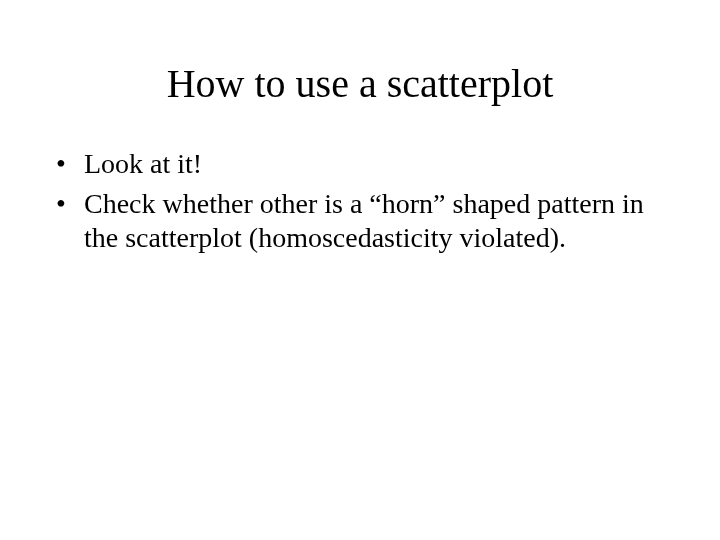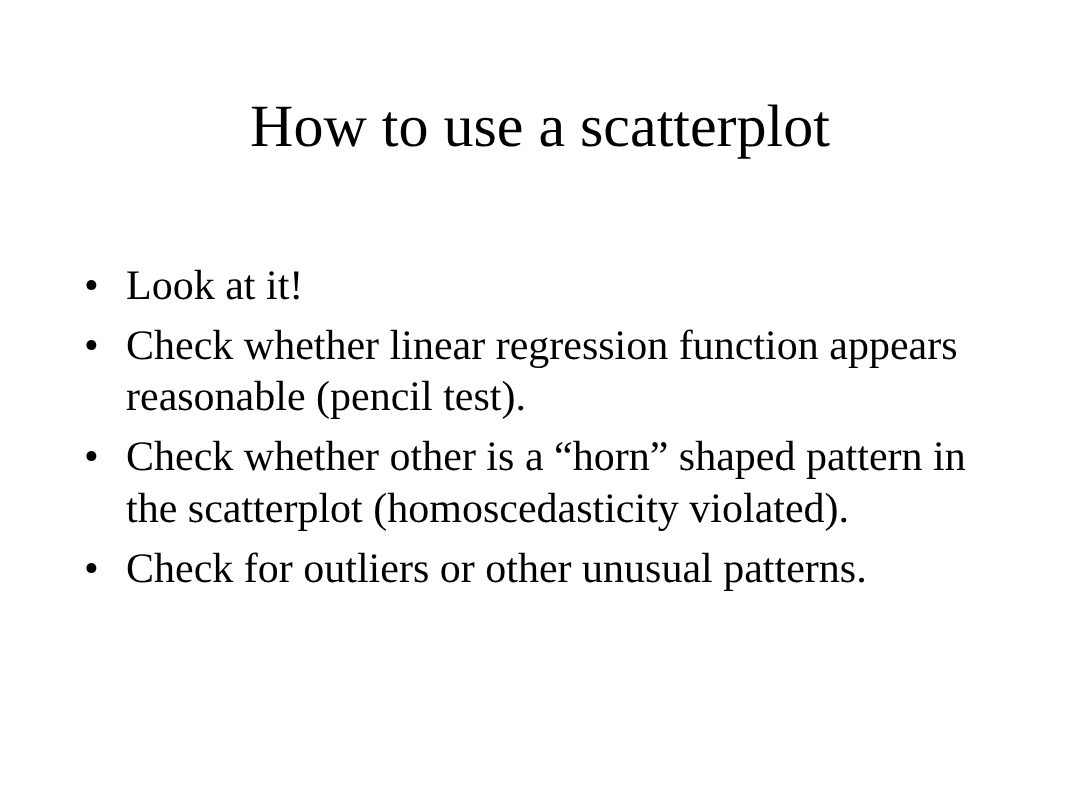--- a/index.html
+++ b/index.html
@@ -21,21 +21,21 @@
     position: absolute;
     top: 60px;
     left: 0;
     width: 720px;
     text-align: center;
     font-size: 40px;
     font-weight: normal;
   }
   .body {
     position: absolute;
-    top: 174px;
+    top: 147px;
     left: 54px;
     width: 612px;
     font-size: 28px;
     line-height: 1.22;
   }
   ul.bullets {
     list-style: none;
     margin: 0;
     padding: 0;
   }
@@ -54,18 +54,16 @@
   }
 </style>
 </head>
 <body>
 
 <div class="slide">
   <div class="title">How to use a scatterplot</div>
   <div class="body">
     <ul class="bullets">
       <li>Look at it!</li>
-      <li>Check whether linear regression function appears reasonable (pencil test).</li>
       <li>Check whether other is a “horn” shaped pattern in the scatterplot (homoscedasticity violated).</li>
-      <li>Check for outliers or other unusual patterns.</li>
     </ul>
   </div>
 </div>
 
 </body></html>

